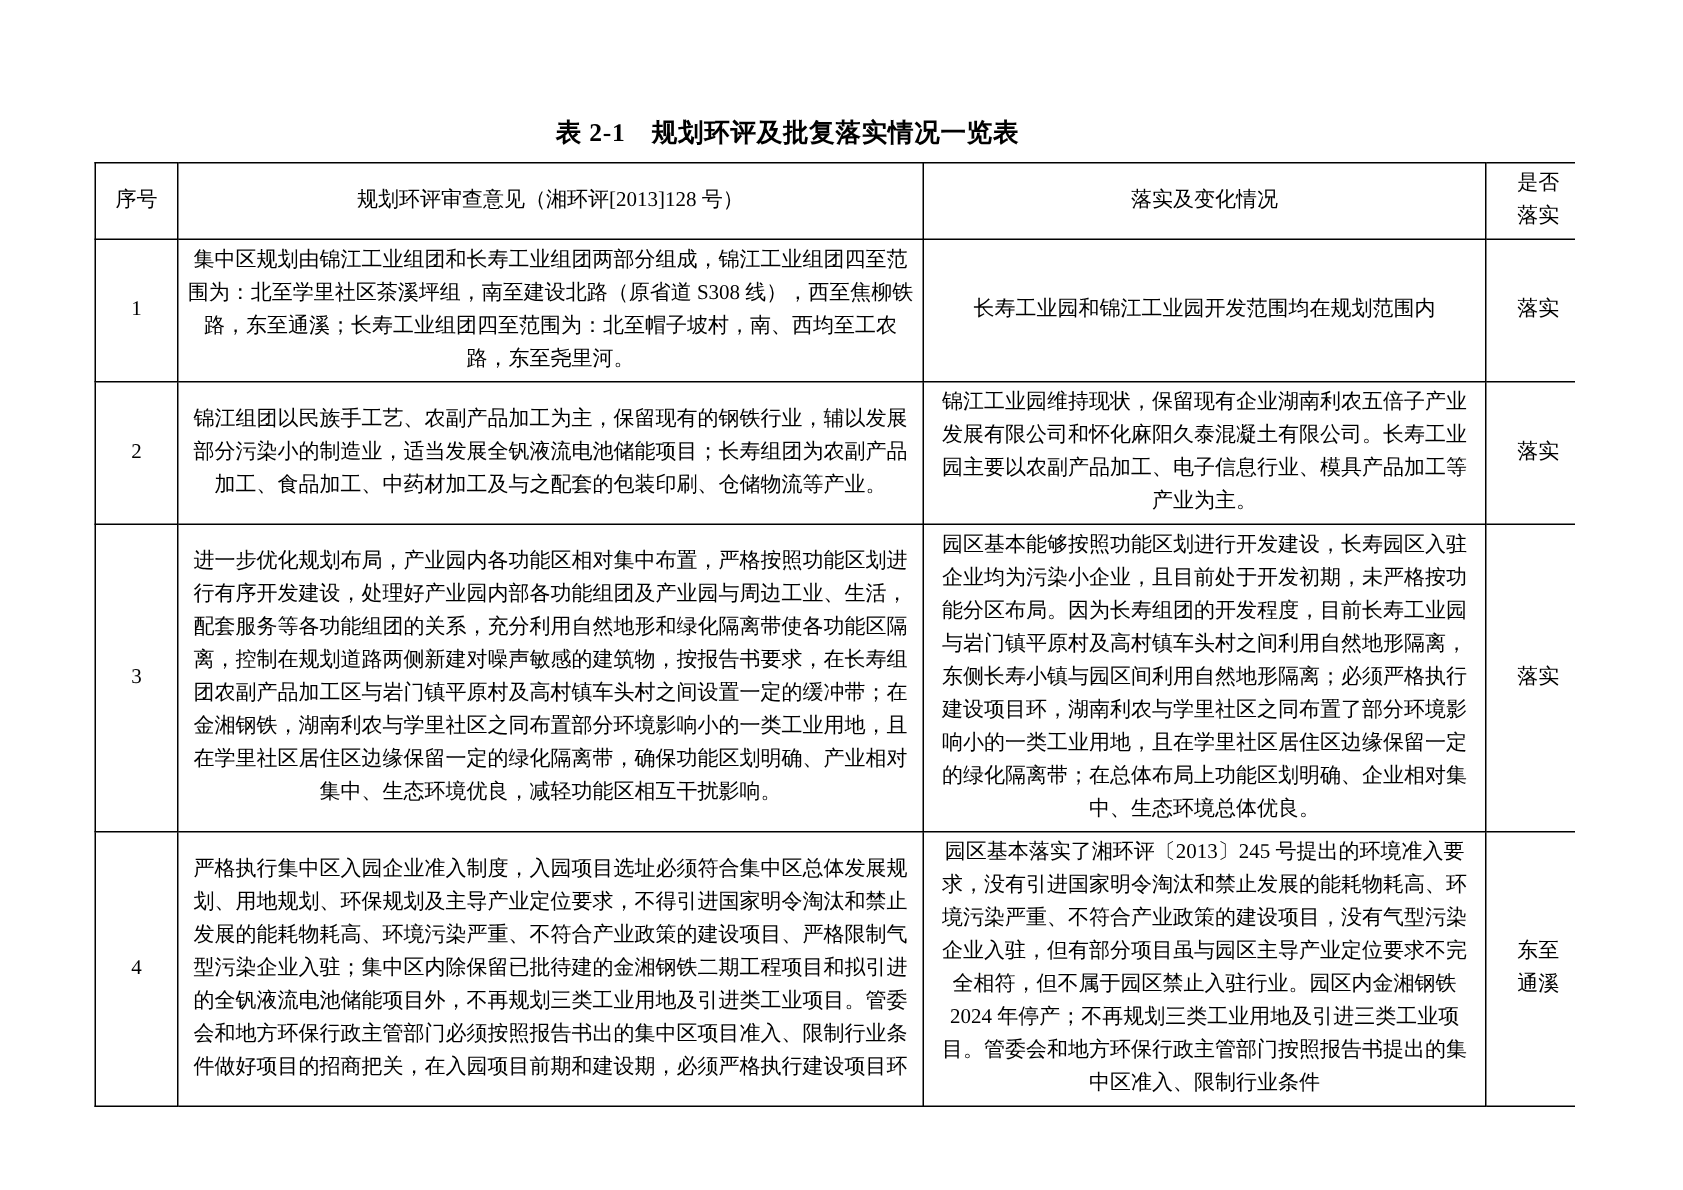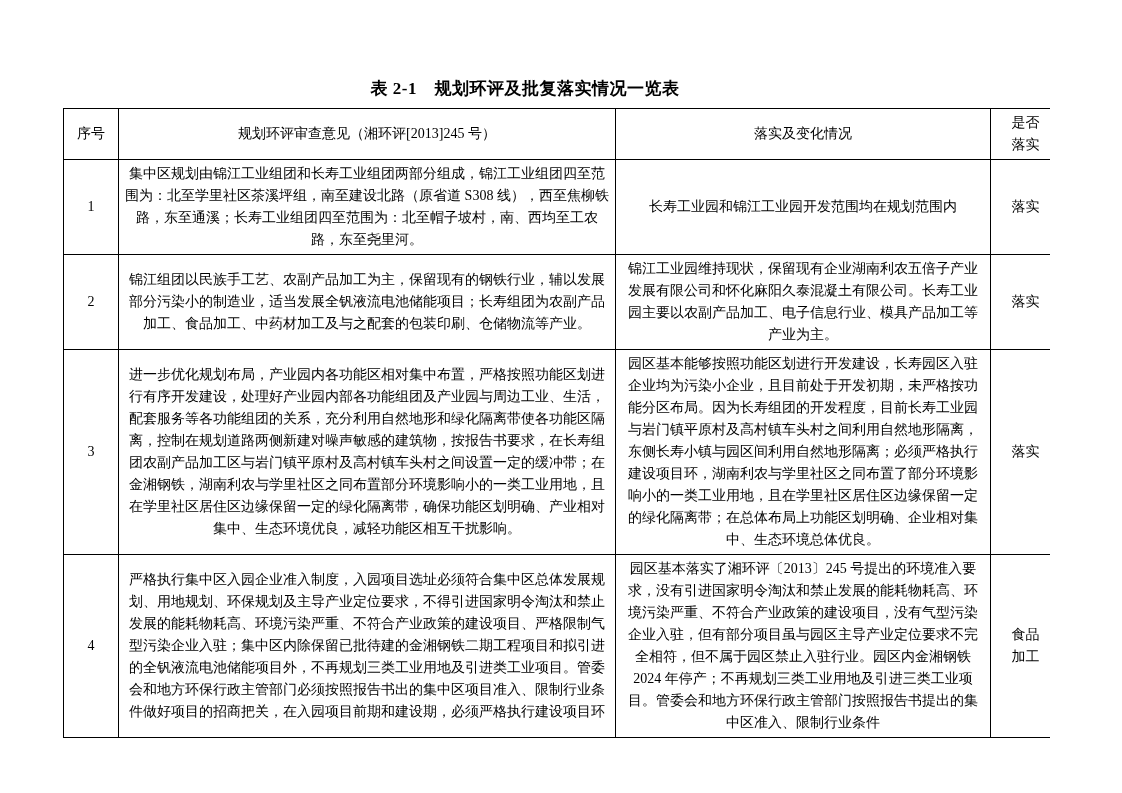--- a/index.html
+++ b/index.html
@@ -85,21 +85,21 @@
   <table class="eia-table">
     <colgroup>
       <col class="c-no">
       <col class="c-op">
       <col class="c-impl">
       <col class="c-status">
     </colgroup>
     <thead>
       <tr class="r-head">
         <th>序号</th>
-        <th>规划环评审查意见（湘环评[2013]245 号）</th>
+        <th>规划环评审查意见（湘环评[2013]128 号）</th>
         <th>落实及变化情况</th>
         <th>
           <span class="narrow">是否落实</span>
         </th>
       </tr>
     </thead>
     <tbody>
       <tr class="r-1">
         <td class="cell-text">1</td>
         <td class="cell-text">集中区规划由锦江工业组团和长寿工业组团两部分组成，锦江工业组团四至范围为：北至学里社区茶溪坪组，南至建设北路（原省道 S308 线），西至焦柳铁路，东至通溪；长寿工业组团四至范围为：北至帽子坡村，南、西均至工农路，东至尧里河。</td>
@@ -122,20 +122,20 @@
         <td class="cell-text">园区基本能够按照功能区划进行开发建设，长寿园区入驻企业均为污染小企业，且目前处于开发初期，未严格按功能分区布局。因为长寿组团的开发程度，目前长寿工业园与岩门镇平原村及高村镇车头村之间利用自然地形隔离，东侧长寿小镇与园区间利用自然地形隔离；必须严格执行建设项目环，湖南利农与学里社区之同布置了部分环境影响小的一类工业用地，且在学里社区居住区边缘保留一定的绿化隔离带；在总体布局上功能区划明确、企业相对集中、生态环境总体优良。</td>
         <td>
           <span class="narrow">落实</span>
         </td>
       </tr>
       <tr class="r-4">
         <td class="cell-text">4</td>
         <td class="cell-text">严格执行集中区入园企业准入制度，入园项目选址必须符合集中区总体发展规划、用地规划、环保规划及主导产业定位要求，不得引进国家明令淘汰和禁止发展的能耗物耗高、环境污染严重、不符合产业政策的建设项目、严格限制气型污染企业入驻；集中区内除保留已批待建的金湘钢铁二期工程项目和拟引进的全钒液流电池储能项目外，不再规划三类工业用地及引进类工业项目。管委会和地方环保行政主管部门必须按照报告书出的集中区项目准入、限制行业条件做好项目的招商把关，在入园项目前期和建设期，必须严格执行建设项目环</td>
         <td class="cell-text">园区基本落实了湘环评〔2013〕245 号提出的环境准入要求，没有引进国家明令淘汰和禁止发展的能耗物耗高、环境污染严重、不符合产业政策的建设项目，没有气型污染企业入驻，但有部分项目虽与园区主导产业定位要求不完全相符，但不属于园区禁止入驻行业。园区内金湘钢铁 2024 年停产；不再规划三类工业用地及引进三类工业项目。管委会和地方环保行政主管部门按照报告书提出的集中区准入、限制行业条件</td>
         <td>
-          <span class="narrow">食品加工</span>
+          <span class="narrow">东至通溪</span>
         </td>
       </tr>
     </tbody>
   </table>
 
 
 </div>
 
 </body></html>

